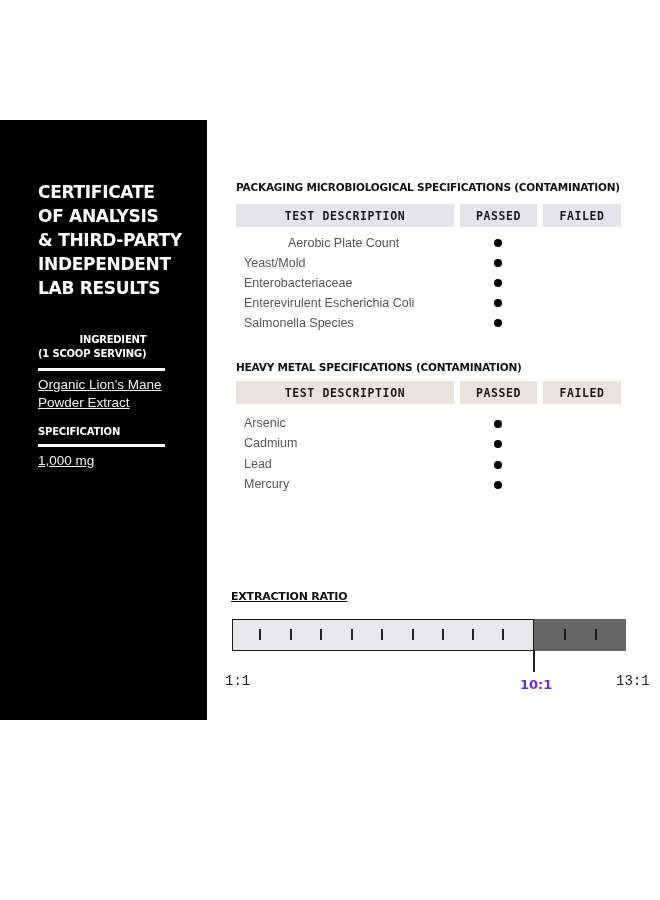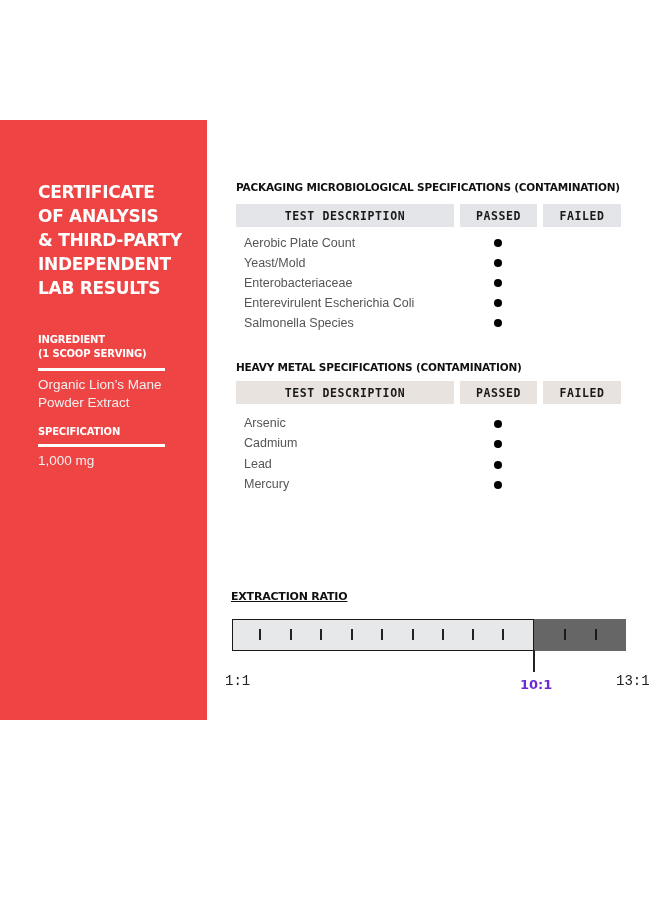--- a/index.html
+++ b/index.html
@@ -1,37 +1,37 @@
 <!DOCTYPE html>
 <html><head>
   <meta charset="utf-8">
   <style>
     * { box-sizing: border-box; margin: 0; padding: 0; }
     html, body { width: 660px; height: 900px; background: #ffffff; overflow: hidden; }
     body { position: relative; font-family: "Liberation Sans", sans-serif; color: #111; }
 
     .side-panel {
       position: absolute; left: 0; top: 120px; width: 207px; height: 600px;
-      background: #ef4444; color: #ffffff;
+      background: #000000; color: #ffffff;
     }
     .side-title {
       position: absolute; left: 38px; top: 60px; width: 160px;
       font-family: "DejaVu Sans", sans-serif; font-weight: bold;
       font-size: 17px; line-height: 24px; letter-spacing: -0.3px;
       text-transform: uppercase; white-space: pre-line;
     }
     .side-label {
       position: absolute; left: 38px; font-family: "DejaVu Sans", sans-serif;
       font-weight: bold; font-size: 10px; line-height: 14px; letter-spacing: -0.2px;
-      text-transform: uppercase; white-space: pre-line;
+      text-transform: uppercase; white-space: pre-line; text-align: right;
     }
     .side-rule { position: absolute; left: 38px; width: 127px; height: 3px; background: #ffffff; }
     .side-value {
       position: absolute; left: 38px; width: 160px;
-      font-size: 13.5px; line-height: 18px; color: #f0f0f0; white-space: pre-line;
+      font-size: 13.5px; line-height: 18px; color: #f0f0f0; white-space: pre-line; text-decoration: underline;
     }
     .side-note {
       position: absolute; left: 38px; top: 475px; width: 160px;
       font-family: "DejaVu Sans", sans-serif; font-weight: bold;
       font-size: 12px; line-height: 17px; letter-spacing: -0.3px; white-space: pre-line;
     }
 
     .section-title {
       position: absolute; left: 236px; font-family: "DejaVu Sans", sans-serif; font-weight: bold;
       font-size: 10.5px; letter-spacing: -0.2px; color: #111; white-space: nowrap;
@@ -88,21 +88,21 @@
   <div class="side-rule" style="top:324px;"></div>
   <div class="side-value" style="top:332px;">1,000 mg</div>
 </div>
 
 <div class="section-title" style="top:181px;">PACKAGING MICROBIOLOGICAL SPECIFICATIONS (CONTAMINATION)</div>
 <div class="th cool" style="left:236px; top:204px; width:218px;">TEST DESCRIPTION</div>
 <div class="th cool" style="left:460px; top:204px; width:77px;">PASSED</div>
 <div class="th cool" style="left:543px; top:204px; width:78px;">FAILED</div>
 
 <div>
-  <div class="row-label" style="top:235px;">Aerobic Plate Count</div>
+  <div class="row-label" style="top:235px;margin-left:44px;">Aerobic Plate Count</div>
   <div class="dot" style="top:239px;"></div>
 </div>
 <div>
   <div class="row-label" style="top:255px;">Yeast/Mold</div>
   <div class="dot" style="top:259px;"></div>
 </div>
 <div>
   <div class="row-label" style="top:275px;">Enterobacteriaceae</div>
   <div class="dot" style="top:279px;"></div>
 </div>

